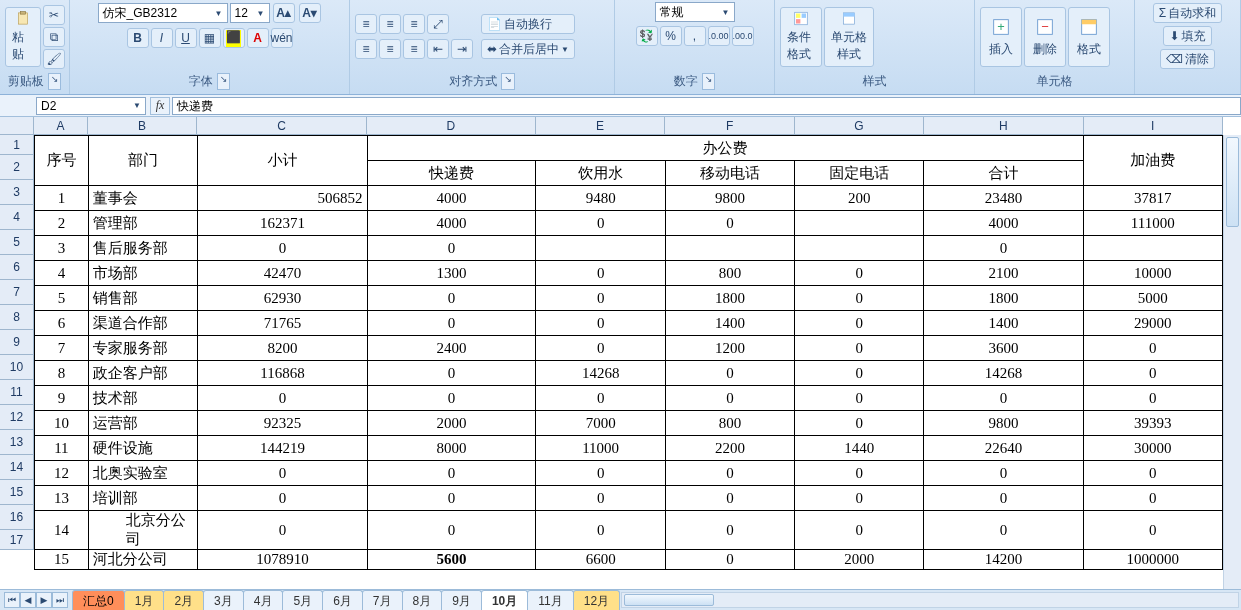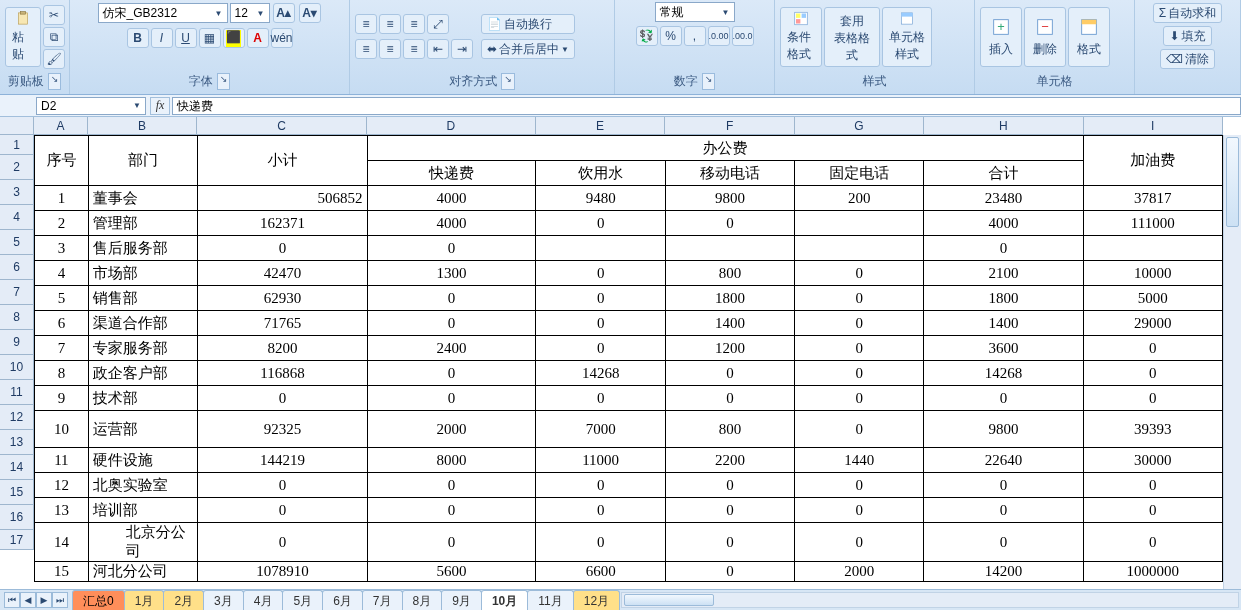--- a/index.html
+++ b/index.html
@@ -168,30 +168,20 @@
   <div class="ribbon-group" style="width:200px">
     <div class="group-content">
       <div class="rbtn big">
         <svg class="icon-big" viewBox="0 0 24 24">
             <rect x="2" y="2" width="20" height="20" fill="#fff" stroke="#6b9bd1"></rect>
             <rect x="4" y="4" width="7" height="7" fill="#ff6"></rect>
             <rect x="13" y="4" width="7" height="7" fill="#9cf"></rect>
             <rect x="4" y="13" width="7" height="7" fill="#f99"></rect>
           </svg>
         <span>条件格式</span>
-      </div>
-      <div class="rbtn big" style="width:56px;white-space:pre-line;text-align:center">
-        <svg class="icon-big" viewBox="0 0 24 24">
-            <rect x="2" y="2" width="20" height="20" fill="#fff" stroke="#6b9bd1"></rect>
-            <line x1="2" y1="8" x2="22" y2="8" stroke="#6b9bd1"></line>
-            <line x1="2" y1="14" x2="22" y2="14" stroke="#6b9bd1"></line>
-            <line x1="12" y1="2" x2="12" y2="22" stroke="#6b9bd1"></line>
-          </svg>
-        <span>套用
-表格格式</span>
       </div>
       <div class="rbtn big" style="width:50px;white-space:pre-line;text-align:center">
         <svg class="icon-big" viewBox="0 0 24 24">
             <rect x="3" y="3" width="18" height="18" fill="#fff" stroke="#6b9bd1"></rect>
             <rect x="3" y="3" width="18" height="6" fill="#9cf"></rect>
           </svg>
         <span>单元格
 样式</span>
       </div>
     </div>
@@ -405,21 +395,21 @@
             <td style="height: 25px;">0</td>
             <td style="height: 25px;">0</td>
             <td style="height: 25px;">0</td>
             <td style="height: 25px;">0</td>
           </tr>
           <tr>
             <td style="height: 25px;">10</td>
             <td class="left" style="height: 25px;">运营部</td>
             <td style="height: 25px;">92325</td>
             <td style="height: 25px;">2000</td>
-            <td style="height: 37px;">7000</td>
+            <td style="height: 25px;">7000</td>
             <td style="height: 25px;">800</td>
             <td style="height: 25px;">0</td>
             <td style="height: 25px;">9800</td>
             <td style="height: 25px;">39393</td>
           </tr>
           <tr>
             <td style="height: 25px;">11</td>
             <td class="left" style="height: 25px;">硬件设施</td>
             <td style="height: 25px;">144219</td>
             <td style="height: 25px;">8000</td>
@@ -459,21 +449,21 @@
             <td style="height: 25px;">0</td>
             <td style="height: 25px;">0</td>
             <td style="height: 25px;">0</td>
             <td style="height: 25px;">0</td>
             <td style="height: 25px;">0</td>
           </tr>
           <tr>
             <td style="height: 20px;">15</td>
             <td class="left" style="height: 20px;">河北分公司</td>
             <td style="height: 20px;">1078910</td>
-            <td style="height: 20px;">5600</td>
+            <td style="height: 20px; font-weight: bold;">5600</td>
             <td style="height: 20px;">6600</td>
             <td style="height: 20px;">0</td>
             <td style="height: 20px;">2000</td>
             <td style="height: 20px;">14200</td>
             <td style="height: 20px;">1000000</td>
           </tr>
         </tbody>
       </table>
   </div>
   <div class="vscroll">

